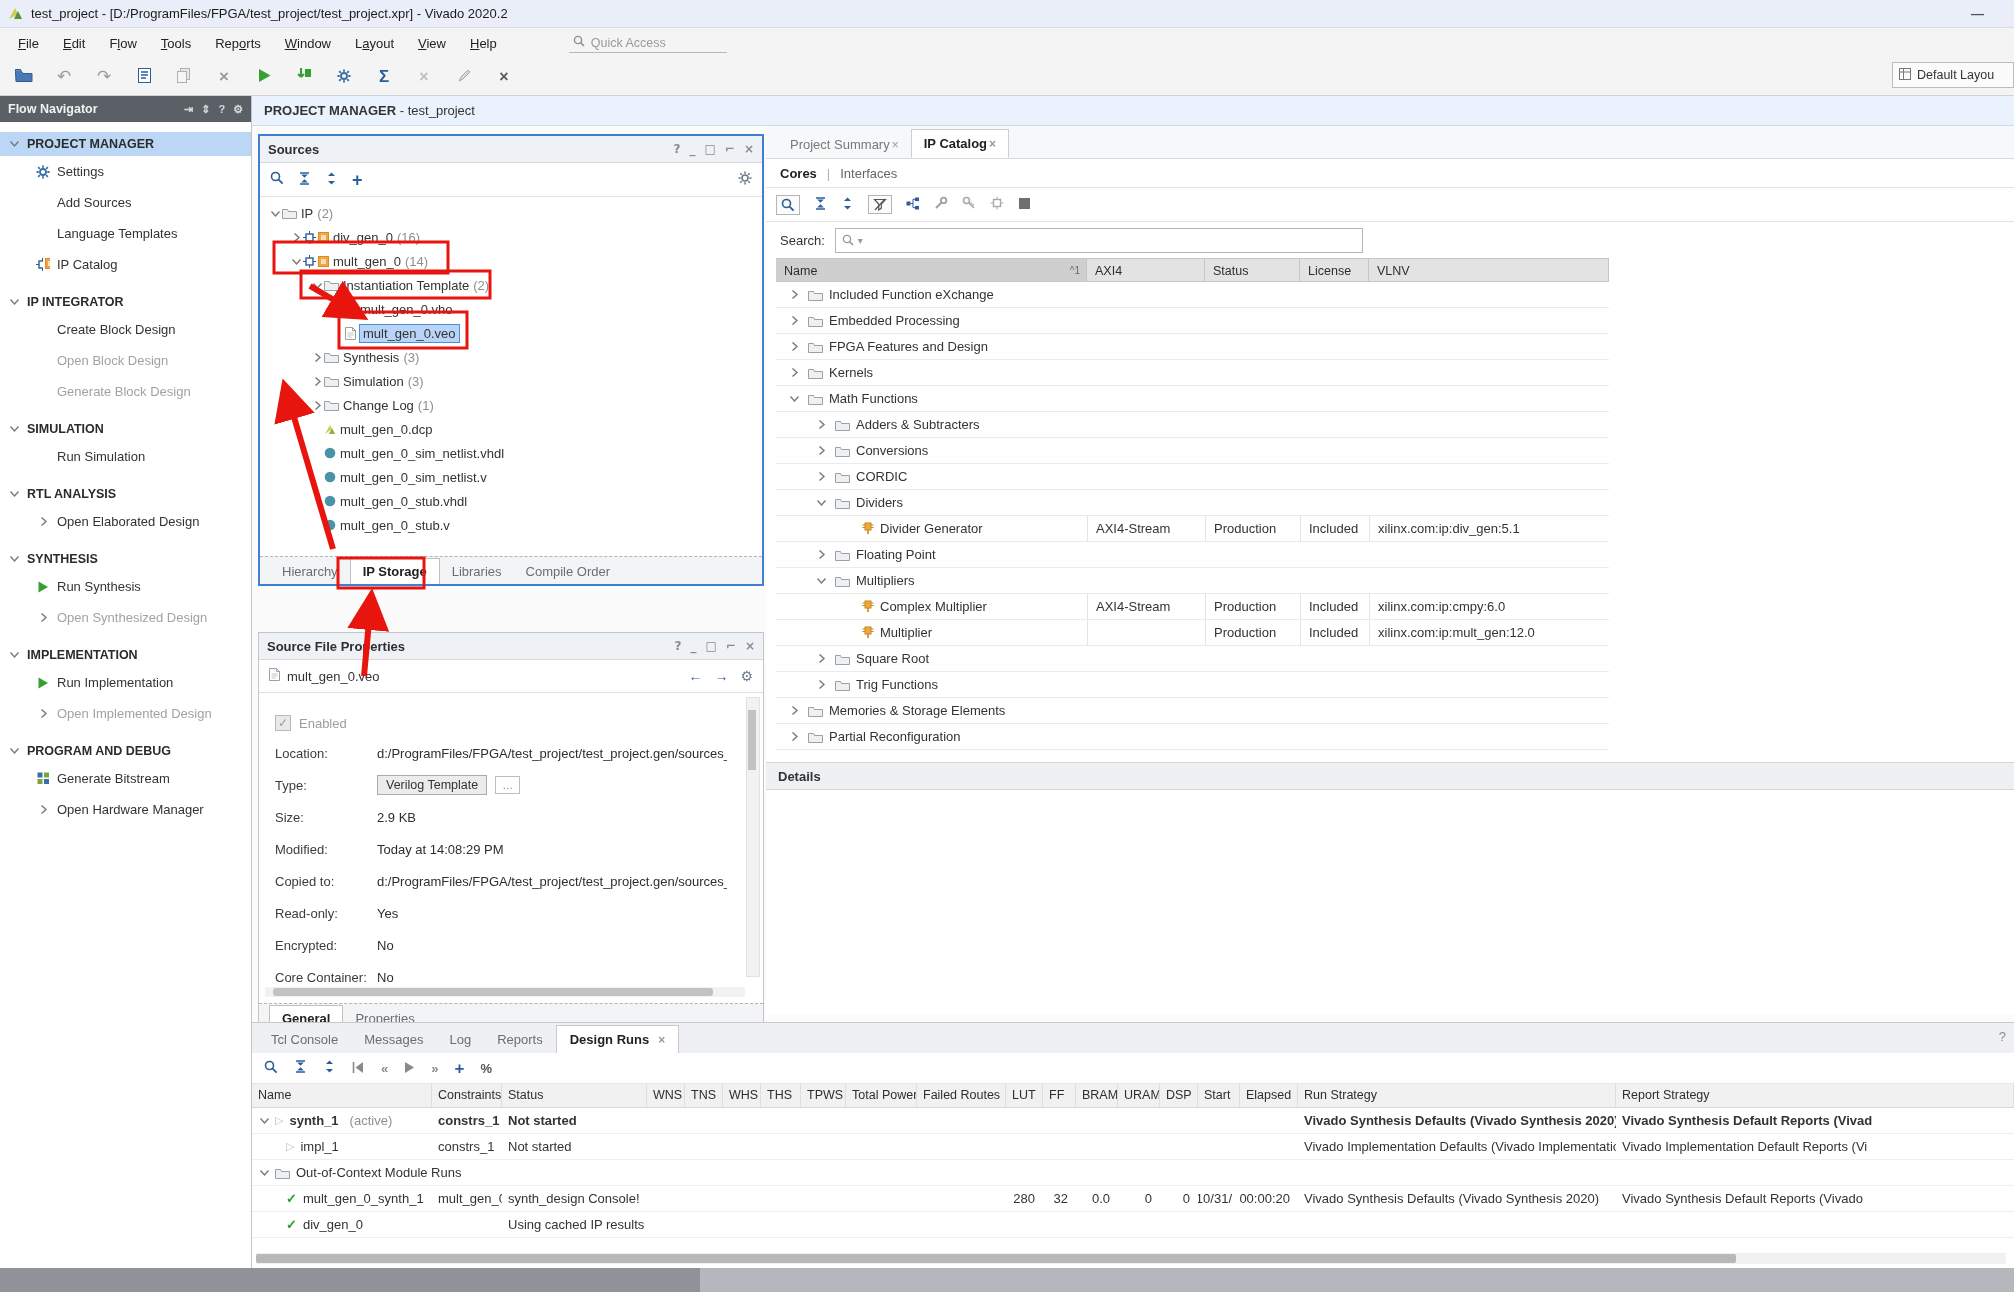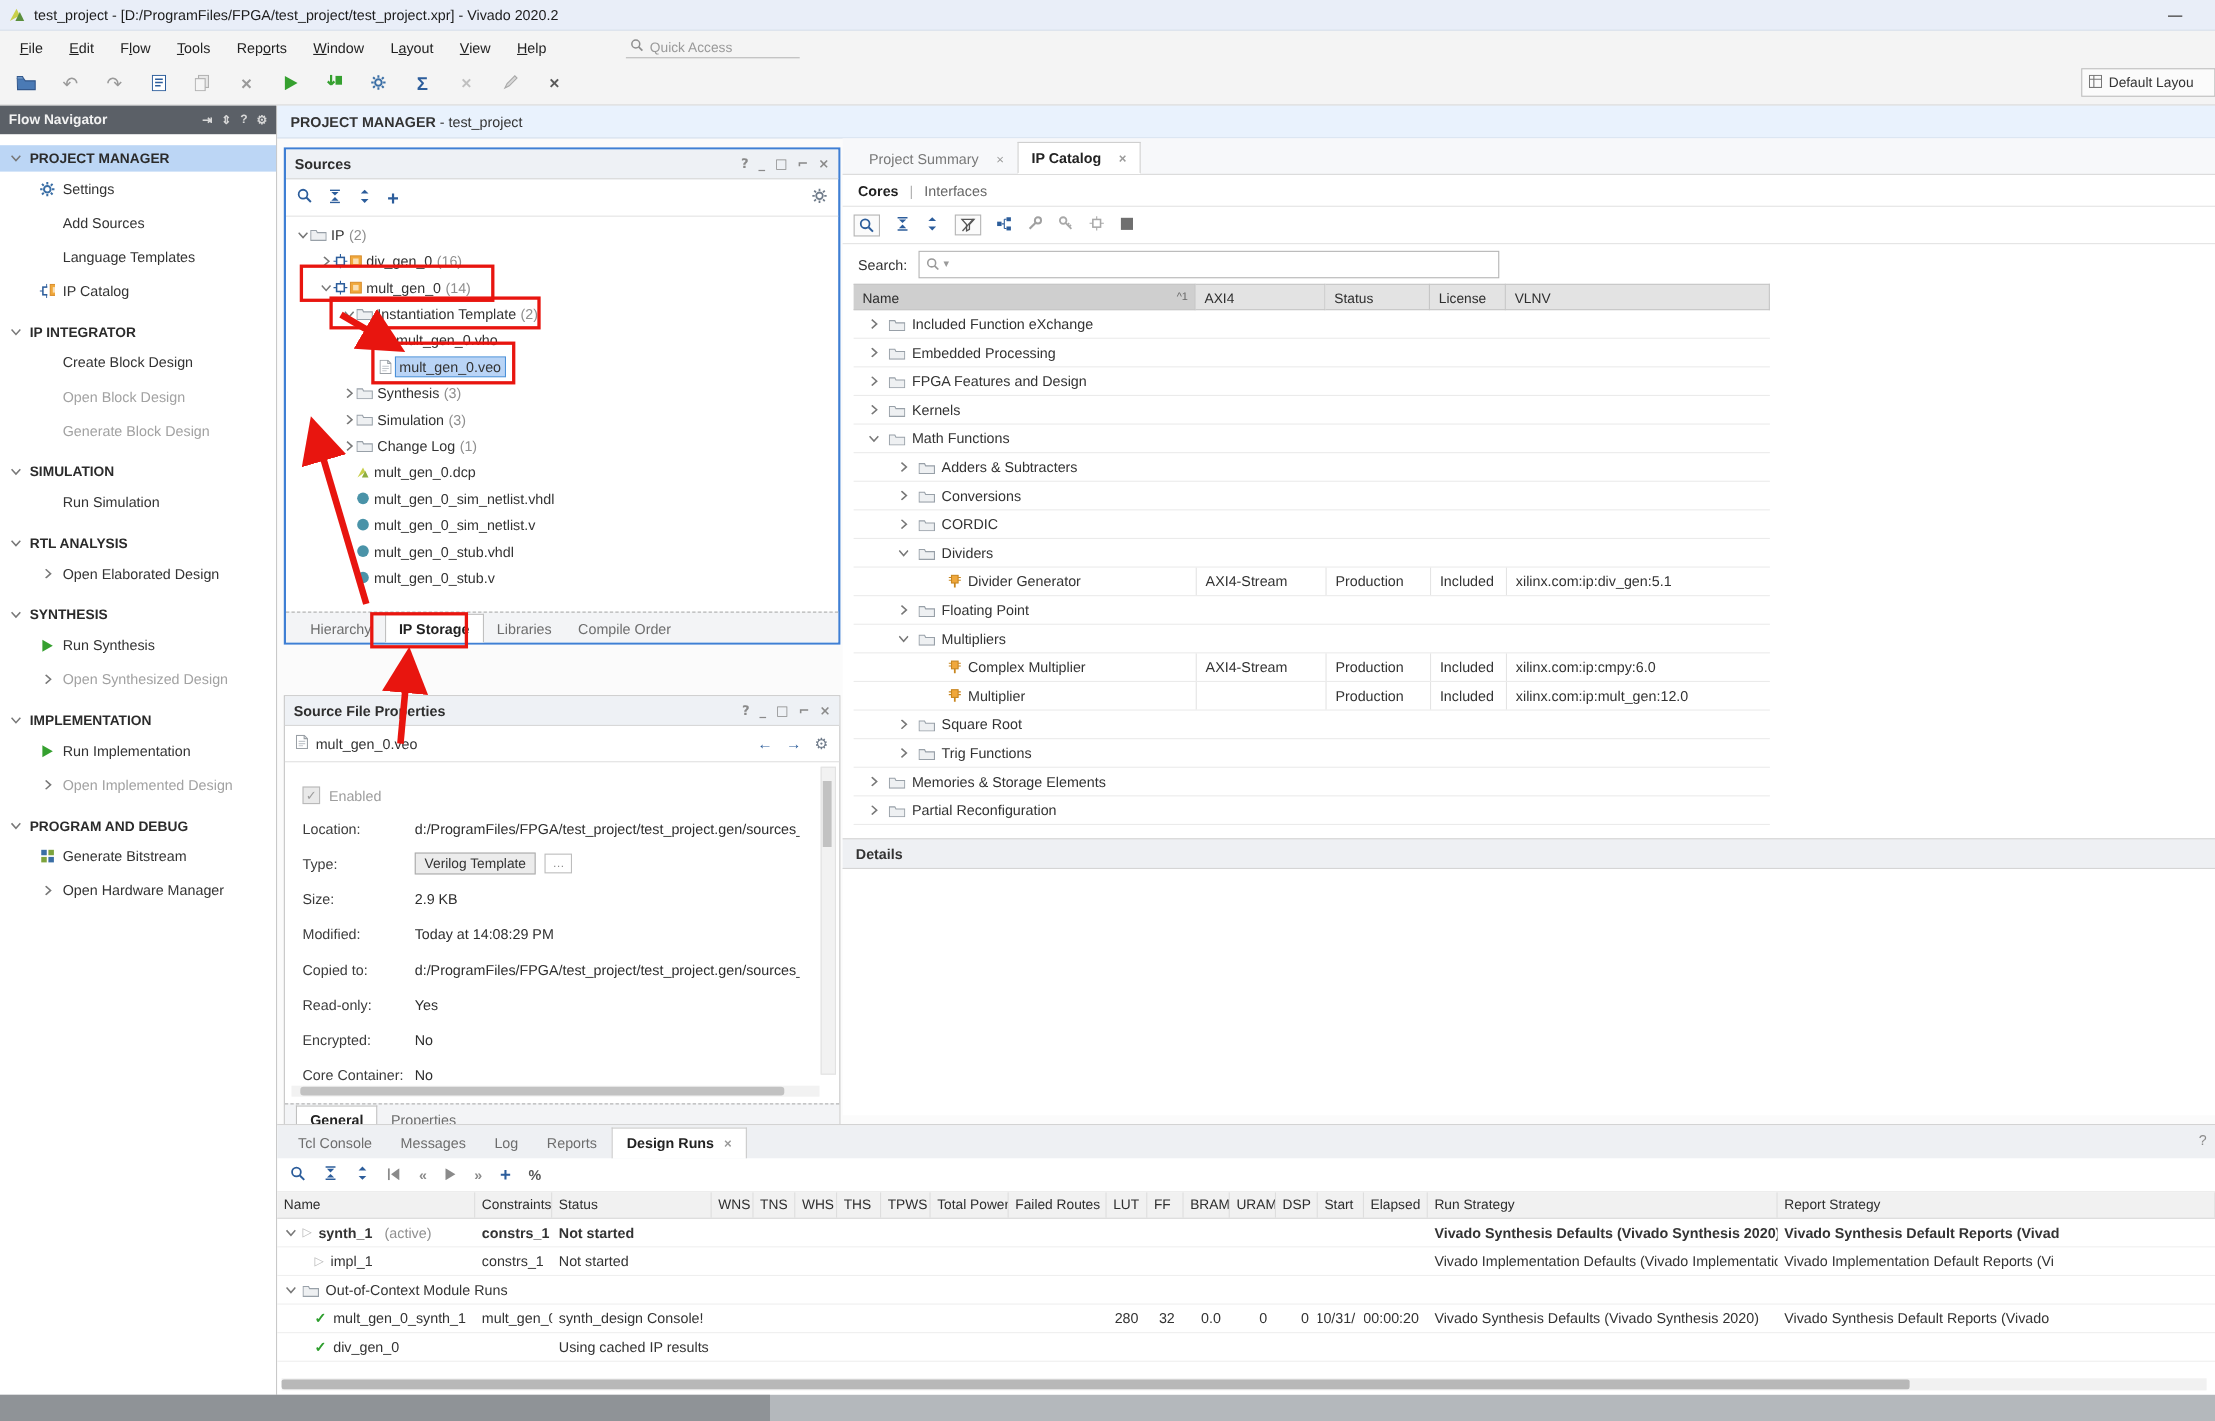--- a/index.html
+++ b/index.html
@@ -62,21 +62,21 @@
   .cbox{width:14px;height:14px;border:1px solid #b9b9b9;background:#e9e9e9;color:#9d9d9d;font-size:12px;line-height:14px;text-align:center}
   .vscroll{position:absolute;right:3px;top:64px;width:12px;height:278px;background:#f2f2f2;border:1px solid #e2e2e2}
   .vthumb{position:absolute;left:1px;top:12px;width:8px;height:60px;background:#c2c2c2}
   .hscroll{position:absolute;left:6px;bottom:34px;width:480px;height:10px;background:#f2f2f2}
   .hthumb{position:absolute;left:8px;top:1px;width:440px;height:8px;background:#c2c2c2;border-radius:3px}
   .ptabs{position:absolute;left:0;bottom:0;width:100%;height:28px;background:#f3f4f6;border-top:1px dashed #b5b5b5;
          display:flex;align-items:flex-end;padding-left:10px;box-sizing:border-box}
   
   .ipcat{left:766px;top:126px;width:1248px;height:888px;background:#fff}
   .ctabs{height:32px;display:flex;align-items:flex-end;padding-left:12px;border-bottom:1px solid #d9d9d9;background:#f7f8fa}
-  .ctab{display:flex;align-items:center;gap:16px;padding:6px 12px;color:#787878;font-size:13px}
+  .ctab{display:flex;align-items:center;gap:2px;padding:6px 12px;color:#787878;font-size:13px}
   .ctab.active{background:#fff;border:1px solid #cfcfcf;border-bottom:1px solid #fff;font-weight:bold;color:#222}
   .ctab .x{color:#9a9a9a;font-size:12px}
   .subtabs{height:28px;display:flex;align-items:center;gap:10px;padding-left:14px;border-bottom:1px solid #e3e3e3;font-size:13px}
   .subtabs .on{font-weight:bold;color:#1f1f1f}
   .subtabs .off{color:#666}
   .subtabs .sep{color:#b0b0b0}
   .boxed{border:1px solid #b5b5b5;padding:2px 4px;background:#fbfbfb;display:inline-flex}
   .searchrow{height:36px;display:flex;align-items:center;gap:10px;padding-left:14px;font-size:13px}
   .searchbox{width:520px;height:23px;border:1px solid #b5b5b5;display:flex;align-items:center;gap:4px;padding-left:6px;color:#9a9a9a}
   .cat-grid{display:grid;grid-template-columns:311px 118px 95px 69px 240px;width:833px;margin-left:10px}

